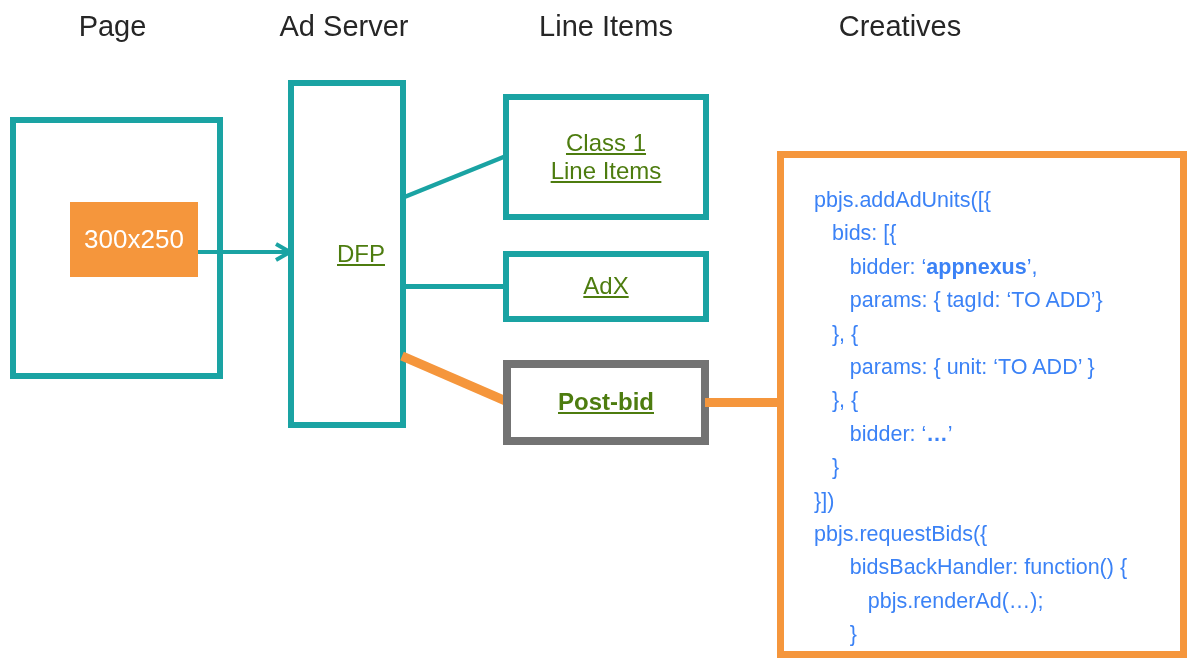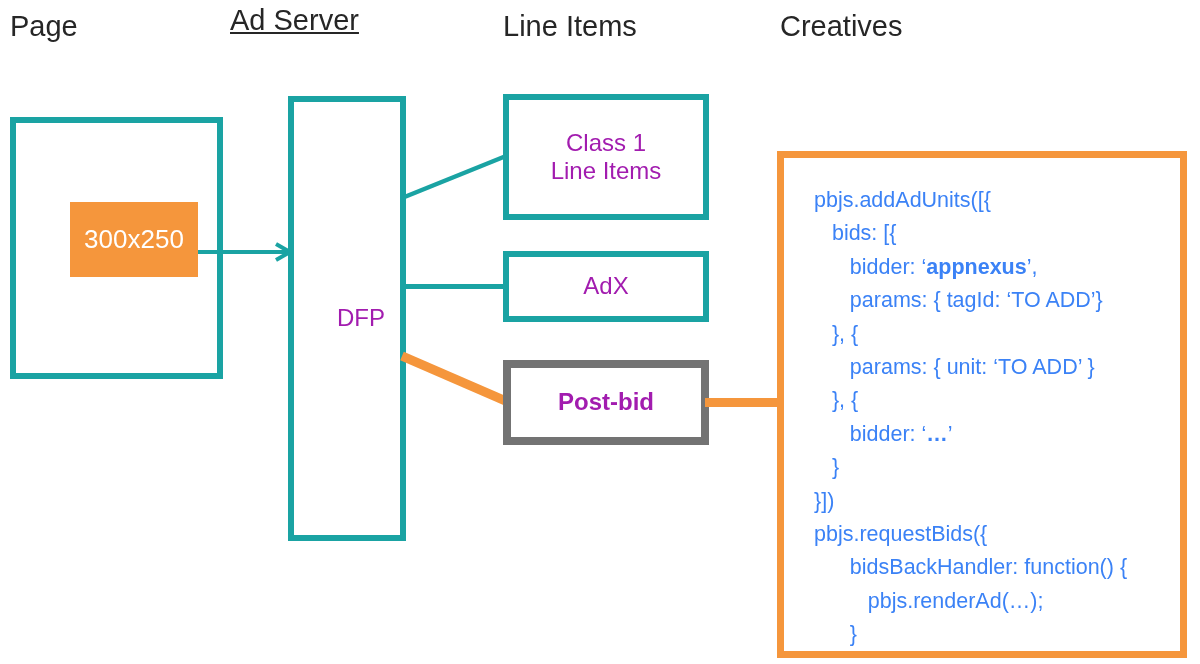--- a/index.html
+++ b/index.html
@@ -19,41 +19,42 @@
     overflow: hidden;
   }
 
   
   .col-head {
     position: absolute;
     font-size: 29px;
     font-weight: 400;
     color: #262626;
     white-space: nowrap;
-    text-align: left;
+    text-align: center;
     letter-spacing: 0px;
   }
 
   
   .box {
     position: absolute;
     box-sizing: border-box;
     background: #ffffff;
     display: flex;
     align-items: center;
     justify-content: center;
     text-align: center;
   }
   .box-teal { border: 6px solid #1AA3A3; }
   .box-orange { border: 8px solid #737373; }
 
   .box-label {
     font-size: 24px;
     line-height: 1.18;
-    color: #a21caf;
+    color: #4d7c0f;
+    text-decoration: underline;
   }
   .box-label.bold { font-weight: bold; }
 
   
   .creative {
     position: absolute;
     background: #F5963C;
     display: flex;
     align-items: center;
     justify-content: center;
@@ -91,38 +92,38 @@
   }
   .code-line b { font-weight: bold; }
 </style>
 </head>
 <body>
 
 <div id="canvas">
 
   <div class="col-head" style="left:10px; top:10px; width:205px;">Page</div>
 
-  <div class="col-head" style="left:230px; top:4px; width:228px;text-decoration:underline;">Ad Server</div>
+  <div class="col-head" style="left:230px; top:10px; width:228px;">Ad Server</div>
 
   <div class="col-head" style="left:503px; top:10px; width:206px;">Line Items</div>
 
   <div class="col-head" style="left:780px; top:10px; width:240px;">Creatives</div>
 
   <div class="box box-teal" style="left:10px; top:117px; width:213px; height:262px;"></div>
 
   <div class="creative" style="left:70px; top:202px; width:128px; height:75px;">
     <span class="creative-label">300x250</span>
   </div>
 
   <div class="line" style="left:198px; top:250px; width:92px; height:4px;"></div>
   <svg class="diag-wrap" style="left:270px; top:238px;" width="26" height="28" viewBox="0 0 26 28">
     <polyline points="6,6 20,14 6,22" fill="none" stroke="#1AA3A3" stroke-width="4" stroke-linecap="butt" stroke-linejoin="miter"></polyline>
   </svg>
 
-  <div class="box box-teal" style="left:288px; top:96px; width:118px; height:445px;padding-left:28px;">
+  <div class="box box-teal" style="left:288px; top:80px; width:118px; height:348px;padding-left:28px;">
     <span class="box-label">DFP</span>
   </div>
 
   <svg class="diag-wrap" style="left:398px; top:148px;" width="112" height="58" viewBox="0 0 112 58">
     <line x1="4" y1="50" x2="108" y2="8" stroke="#1AA3A3" stroke-width="4.5" stroke-linecap="butt"></line>
   </svg>
 
   <div class="line" style="left:402px; top:284px; width:104px; height:4.5px;"></div>
 
   <svg class="diag-wrap" style="left:396px; top:348px;" width="118" height="62" viewBox="0 0 118 62">

